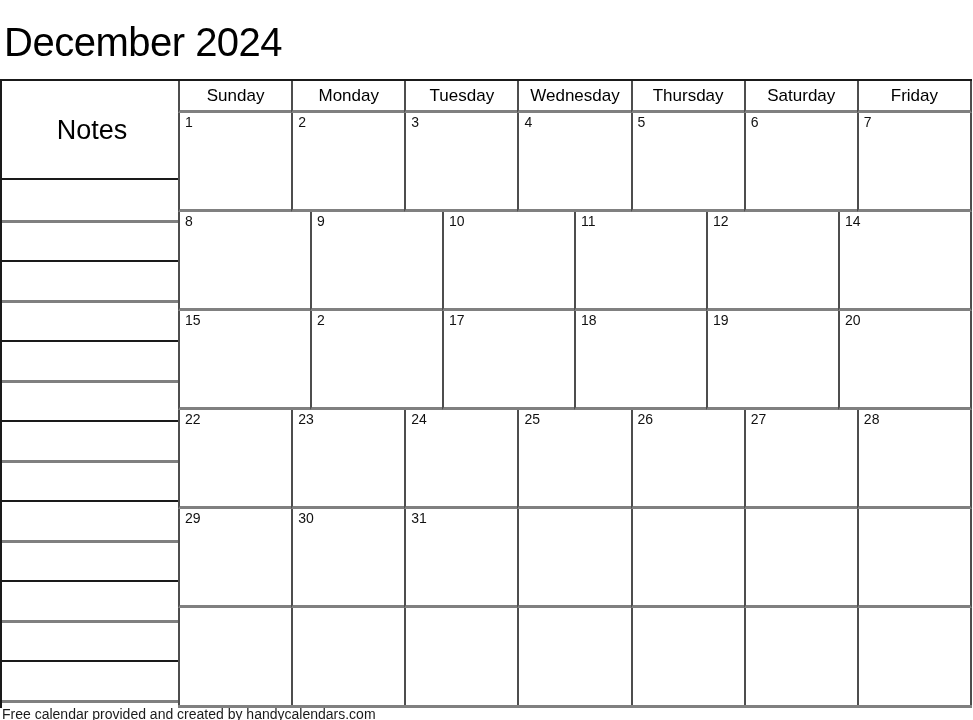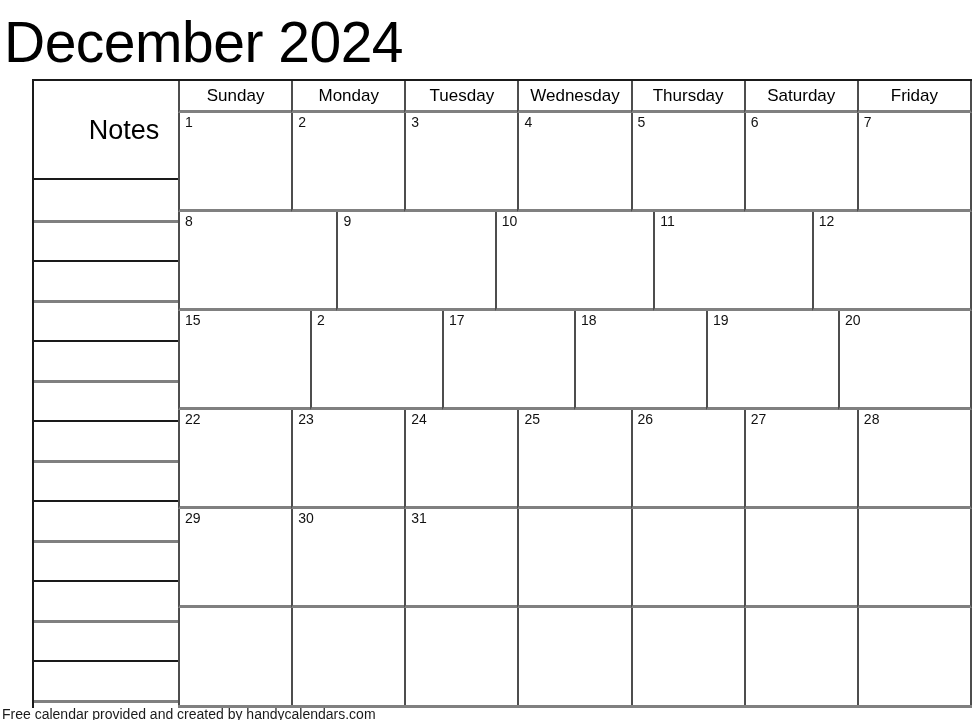--- a/index.html
+++ b/index.html
@@ -16,21 +16,21 @@
     position: relative;
   }
 
   
   #calendar-title {
     position: absolute;
     left: 4px;
     top: 10px;
     width: 600px;
     height: 64px;
-    font-size: 57px;
+    font-size: 40px;
     line-height: 64px;
     font-weight: 400;
     letter-spacing: -0.5px;
     white-space: nowrap;
     color: #000;
   }
 
   
   #sheet {
     position: absolute;
@@ -43,21 +43,20 @@
   
   #notes-column {
     position: absolute;
     left: 0px;
     top: 0px;
     width: 180px;
     height: 629px;
     border-left: 2px solid #1a1a1a;
     border-top: 2px solid #1a1a1a;
     box-sizing: border-box;
-    margin-left: 32px;
   }
   #notes-header {
     position: absolute;
     left: 0;
     top: 0;
     width: 180px;
     height: 99px;
     box-sizing: border-box;
     border-bottom: 2px solid #1a1a1a;
     display: flex;
@@ -240,20 +239,23 @@
           </div>
           <div class="day-cell">
             <span class="day-number">10</span>
           </div>
           <div class="day-cell">
             <span class="day-number">11</span>
           </div>
           <div class="day-cell">
             <span class="day-number">12</span>
           </div>
+          <div class="day-cell">
+            <span class="day-number">14</span>
+          </div>
         </div>
         <div class="week-row">
           <div class="day-cell">
             <span class="day-number">15</span>
           </div>
           <div class="day-cell">
             <span class="day-number">2</span>
           </div>
           <div class="day-cell">
             <span class="day-number">17</span>

